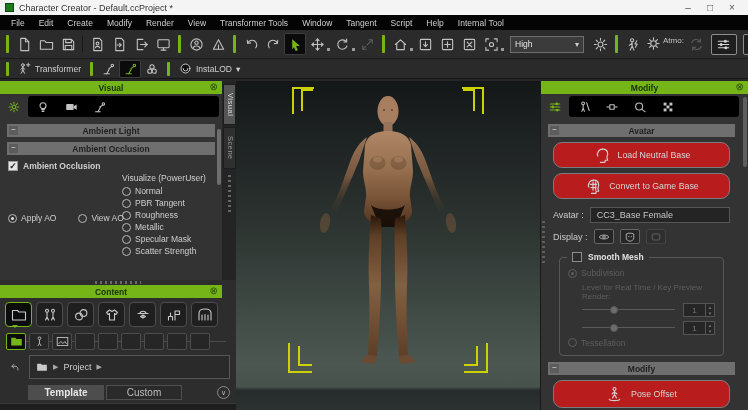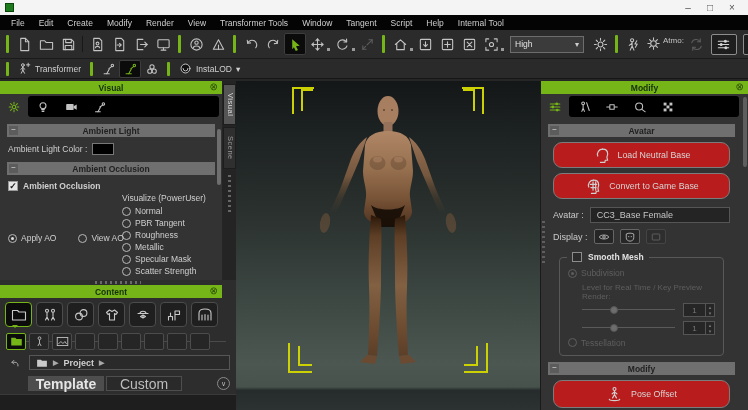--- a/index.html
+++ b/index.html
@@ -93,25 +93,25 @@
   .cslot.active{border:1px solid #76b517;background:#0c0c0c;}
   .cslot.active::after{content:"";position:absolute;left:6px;bottom:-5px;border:3px solid transparent;border-top-color:#76b517;}
   .crow2{display:flex;gap:3px;padding:4px 6px 2px;position:relative;align-items:center;}
   .crow2::before{content:"";position:absolute;left:10px;right:10px;top:50%;height:1px;background:#4a4a4a;}
   .c2slot{width:20px;height:17px;background:#262626;border:1px solid #4c4c4c;border-radius:2px;display:flex;align-items:center;justify-content:center;position:relative;flex:none;}
   .c2slot svg{width:13px;height:13px;stroke:#c3c3c3;fill:none;stroke-width:1.1;}
   .c2slot.active{border:1px solid #76b517;background:#0c0c0c;}
   .crumbrow{display:flex;align-items:center;gap:5px;padding:3px 6px;}
   .backbtn{width:18px;height:14px;display:flex;align-items:center;justify-content:center;}
   .backbtn svg{width:12px;height:12px;stroke:#b5b5b5;fill:none;stroke-width:1.2;stroke-linecap:round;}
-  .crumbbar{flex:1;height:15px;border:1px solid #565656;background:#2a2a2a;display:flex;align-items:center;gap:5px;padding:5px 6px;color:#cfcfcf;font-weight:bold;}
+  .crumbbar{flex:1;height:24px;border:1px solid #565656;background:#2a2a2a;display:flex;align-items:center;gap:5px;padding:5px 6px;color:#cfcfcf;}
   .crumbbar svg{width:12px;height:12px;stroke:#c9c9c9;fill:#c9c9c9;stroke-width:0;}
   .carr{color:#a8a8a8;font-size:7px;}
   .ctabs{display:flex;align-items:center;padding:3px 6px 0 28px;gap:2px;}
-  .ctab{width:76px;height:15px;display:flex;align-items:center;justify-content:center;font-size:14px;background:#2a2a2a;border:1px solid #4e4e4e;color:#bdbdbd;}
+  .ctab{width:76px;height:15px;display:flex;align-items:center;justify-content:center;font-size:10px;background:#2a2a2a;border:1px solid #4e4e4e;color:#bdbdbd;}
   .ctab.active{background:#4d4d4d;color:#e6e6e6;font-weight:bold;}
   .circbtn{margin-left:auto;width:13px;height:13px;border:1px solid #8a8a8a;border-radius:50%;display:flex;align-items:center;justify-content:center;color:#bdbdbd;font-size:7px;line-height:1;}
   .cbrowser{height:22px;background:#1e1e1e;margin-top:3px;border-top:1px solid #3a3a3a;}
 
   
   .modbody{position:absolute;top:13px;left:0;right:6px;bottom:0;}
   .bigbtn{height:26px;border:1px solid #7c7c7c;border-radius:9px;background:#b91c1c;display:flex;align-items:center;justify-content:center;gap:8px;margin:5px 12px;color:#d6d6d6;font-size:8.8px;}
   .bigbtn svg{width:17px;height:17px;stroke:#d0d0d0;fill:none;stroke-width:1.1;stroke-linecap:round;stroke-linejoin:round;}
   .mrow{display:flex;align-items:center;gap:6px;padding:3px 12px;color:#c9c9c9;}
   .field{background:#242424;border:1px solid #555;height:16px;display:flex;align-items:center;padding:0 6px;color:#c4c4c4;flex:1;}
@@ -144,20 +144,21 @@
   .bk-br-i{right:62px;bottom:44px;width:14px;height:20px;border-right:2px solid #ccd104;border-bottom:2px solid #ccd104;}
   .figure{position:absolute;left:50%;top:6px;transform:translateX(-50%);width:150px;height:292px;}
 </style>
 </head>
 <body>
 
 <div id="app">
 
   <div class="titlebar">
     <span class="appicon"></span>
+    <span class="title">Character Creator - Default.ccProject *</span>
     <span class="wbtns">
       <span class="wbtn">–</span>
       <span class="wbtn">□</span>
       <span class="wbtn">×</span>
     </span>
   </div>
 
   <div class="menubar">
     <span class="mitem">File</span>
     <span class="mitem">Edit</span>
@@ -437,24 +438,20 @@
                   <path d="M9 8l3.5-2.5"></path>
                   <circle cx="13" cy="4.5" r="1.4"></circle>
                 </svg>
               </span>
           </span>
         </div>
 
         <div class="sechead">
           <span class="mino">−</span>
           <span>Ambient Light</span>
-        </div>
-        <div class="vrow">
-          <span>Ambient Light Color :</span>
-          <span class="swatch"></span>
         </div>
 
         <div class="sechead">
           <span class="mino">−</span>
           <span>Ambient Occlusion</span>
         </div>
         <div class="vrow" style="font-weight:bold;">
           <span class="cb">✓</span>
           <span>Ambient Occlusion</span>
         </div>

